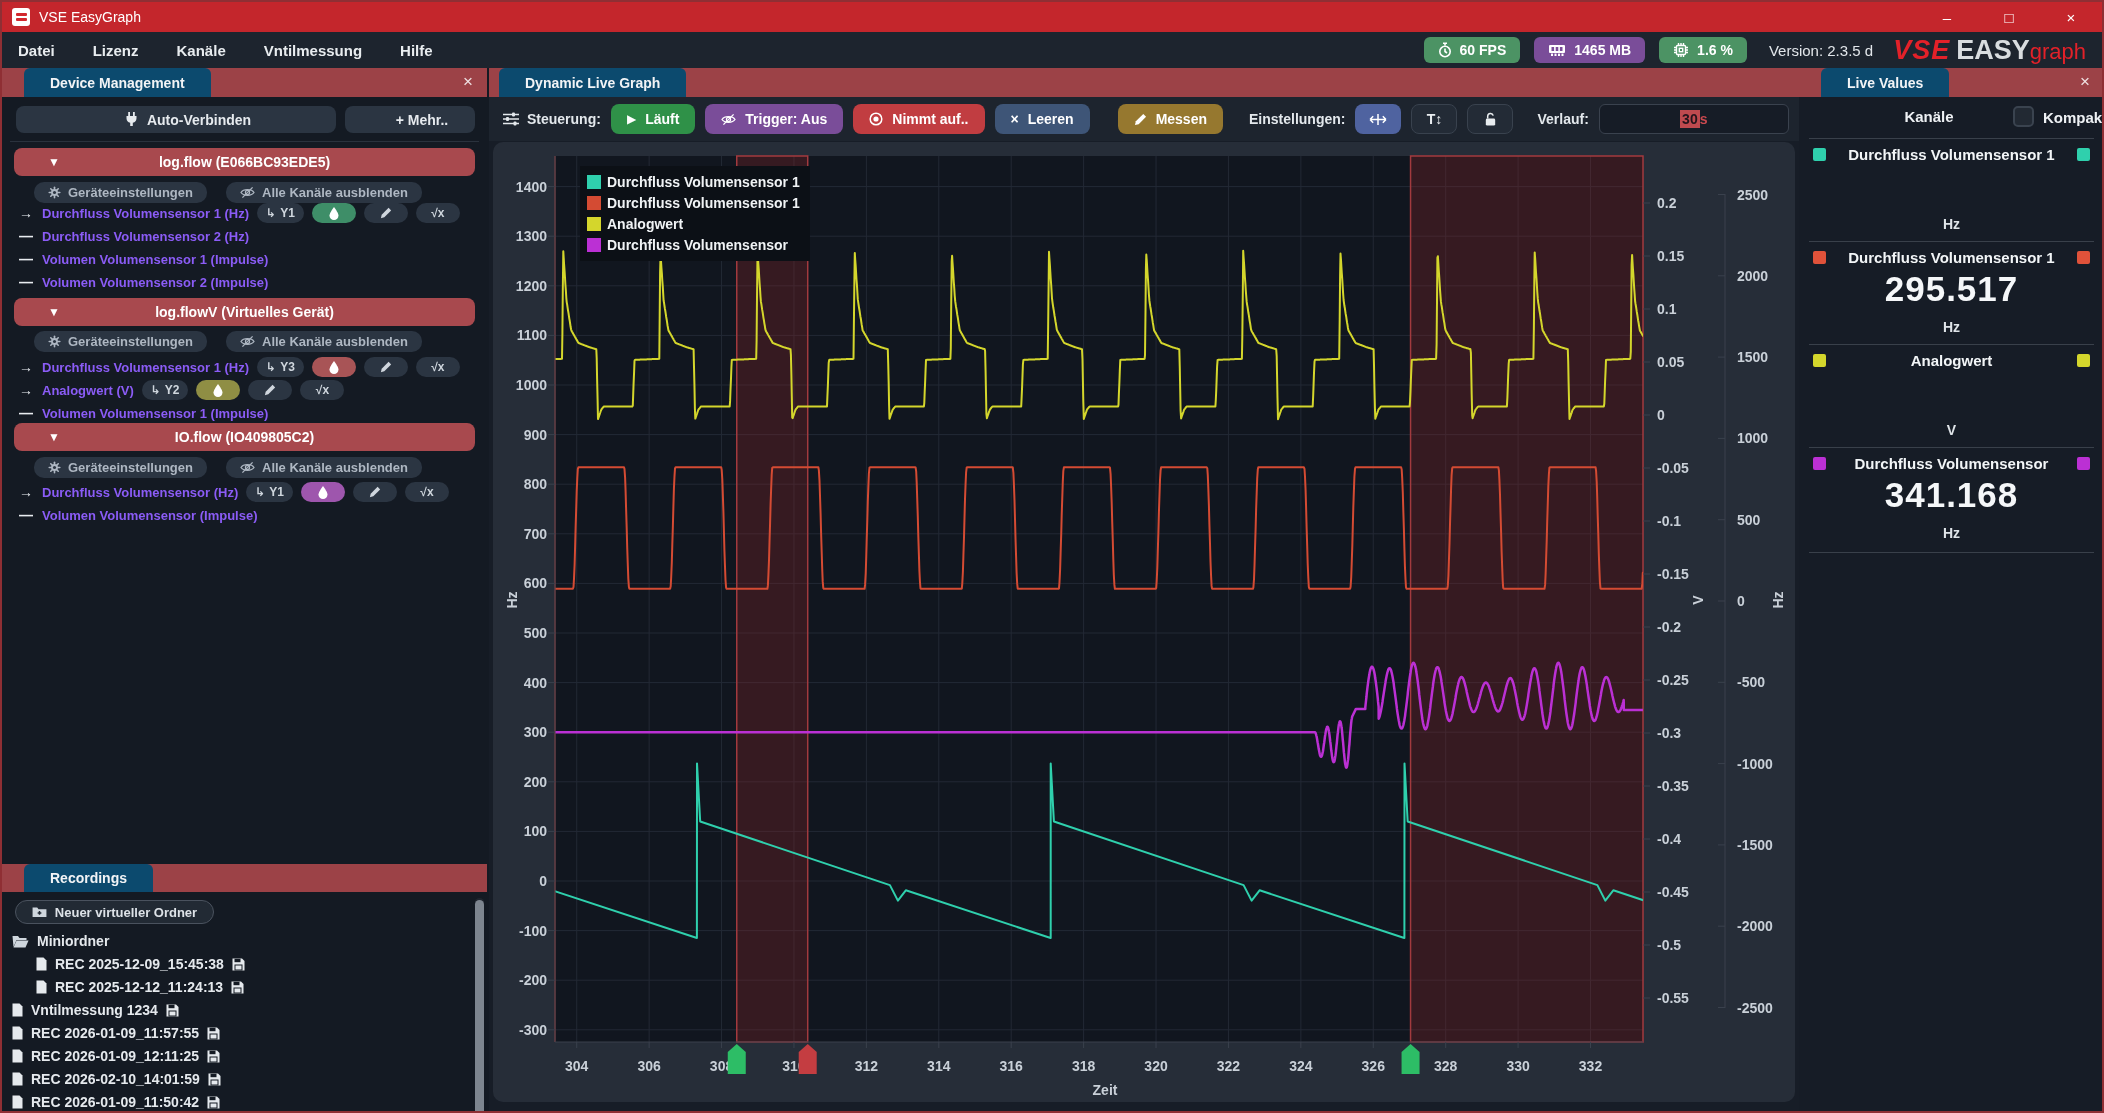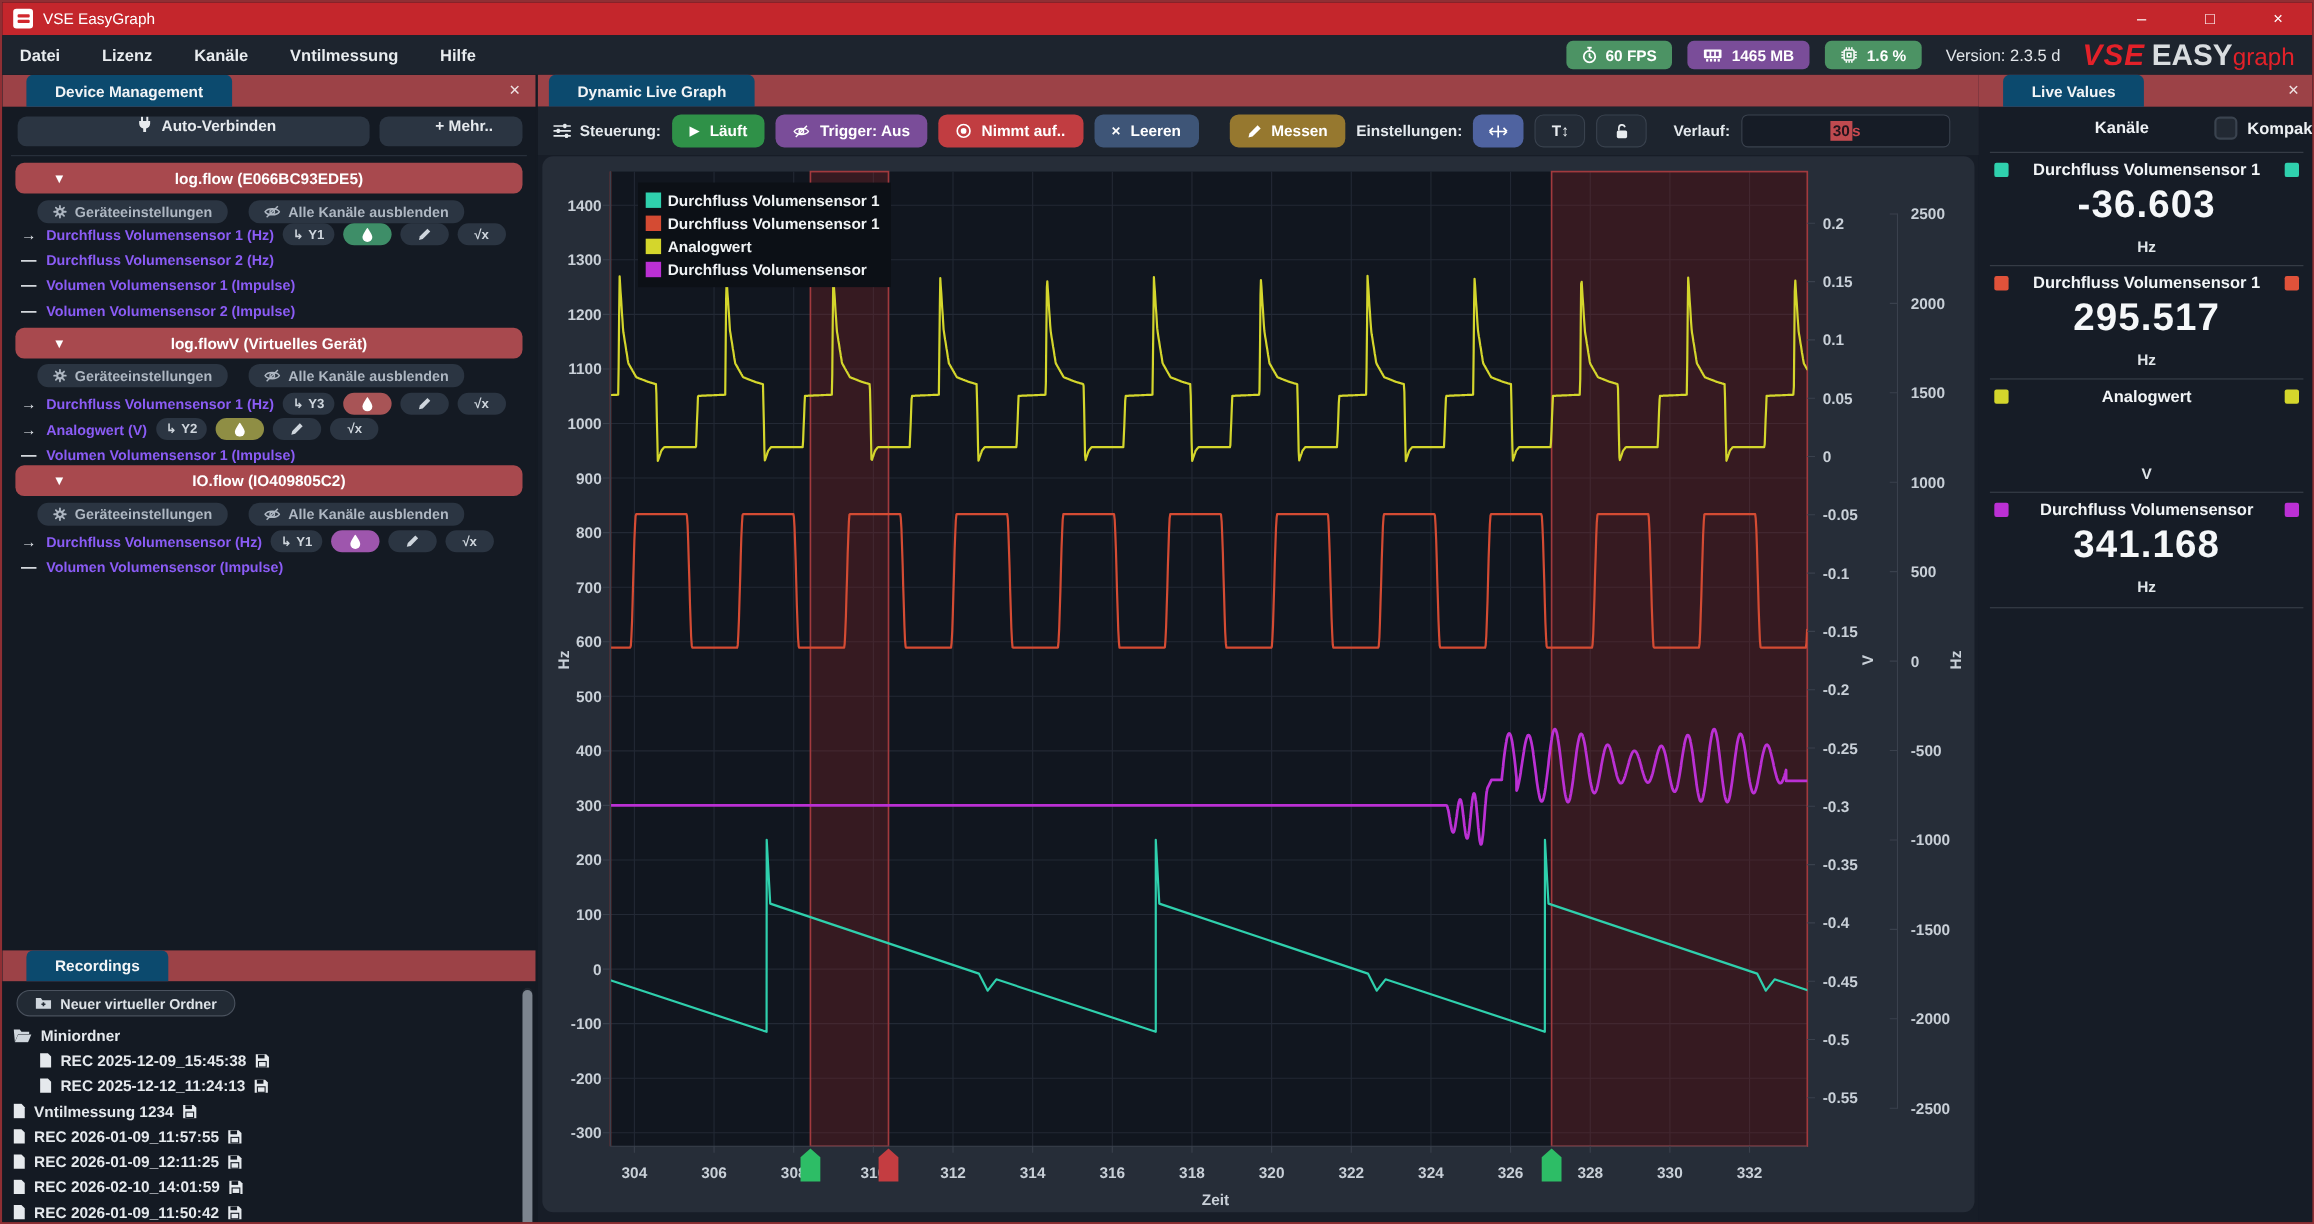--- a/index.html
+++ b/index.html
@@ -33,21 +33,21 @@
 
   
   .panel-bar { position:absolute; left:0; top:0; width:100%; height:29px; background:#9c4247; }
   .tab { position:absolute; top:0; height:29px; background:#0c4a6e; border-radius:6px 6px 0 0;
          display:flex; align-items:center; padding:0 26px; color:#f2f4f6; font-size:14px; font-weight:700; }
   .bar-close { position:absolute; right:14px; top:4px; color:#efe2e3; font-size:17px; line-height:20px; }
 
   
   .left-panel { position:absolute; left:0; top:66px; width:485px; height:1045px; background:#141a23; overflow:hidden; }
   .pill-btn { position:absolute; height:27px; background:#2b3542; border-radius:8px; display:flex;
-              align-items:flex-start; justify-content:center; gap:9px; color:#e6eaee; font-size:14px; font-weight:700;padding-left:24px; }
+              align-items:center; justify-content:center; gap:9px; color:#e6eaee; font-size:14px; font-weight:700;padding-left:24px; }
   .divider-h { position:absolute; left:8px; right:8px; height:1px; background:#2a323d; }
   .dev-header { position:absolute; left:12px; width:461px; height:28px; background:#a8494e; border-radius:8px;
                 display:flex; align-items:center; justify-content:center; color:#fff; font-size:14px; font-weight:700; }
   .dev-header .tri { position:absolute; left:34px; font-size:12px; color:#fff; }
   .sub-pill { position:absolute; height:21px; background:#2b3542; border-radius:10px; display:flex;
               align-items:center; justify-content:center; gap:7px; color:#aeb7c2; font-size:13px; font-weight:600; padding:0 14px; }
   .ch-row { position:absolute; left:16px; height:22px; display:flex; align-items:center; gap:8px; }
   .ch-prefix { color:#e8ecf0; font-size:14px; font-weight:700; width:16px; text-align:center; }
   .ch-name { color:#8b5cf6; font-size:13px; font-weight:700; white-space:nowrap; }
   .mini-pill { height:20px; min-width:44px; background:#2b3542; border-radius:10px; display:flex;
@@ -523,21 +523,21 @@
       <span class="tb-btn" style="background: rgb(62, 85, 119);">
         <span>×</span>
         <span>Leeren</span>
       </span>
       <span class="tb-btn" style="margin-left: 18px; background: rgb(150, 120, 47);">
         <svg class="icon-svg" width="13" height="13" viewBox="0 0 14 14">
             <path d="M1 13 l1-4 8-8 3 3 -8 8 z" fill="#fff"></path>
           </svg>
         <span>Messen</span>
       </span>
-      <span class="tb-label" style="margin-left:0">Einstellungen:</span>
+      <span class="tb-label" style="margin-left:16px">Einstellungen:</span>
       <span class="tb-iconbtn" style="border: none; background: rgb(79, 99, 160);">
         <svg class="icon-svg" width="18" height="13" viewBox="0 0 18 13">
             <g stroke="#fff" stroke-width="1.5" fill="none">
               <path d="M1 6.5h16M1 6.5l3.2-3.2M1 6.5l3.2 3.2M17 6.5l-3.2-3.2M17 6.5l-3.2 3.2M9 1v11"></path>
             </g>
           </svg>
       </span>
       <span class="tb-iconbtn">T↕</span>
       <span class="tb-iconbtn">
         <svg class="icon-svg" width="15" height="15" viewBox="0 0 16 16">
@@ -767,21 +767,20 @@
     <div class="lv-checkbox"></div>
     <div class="lv-kompakt">Kompakt</div>
     <div class="lv-div" style="top:70px"></div>
 
     <div class="lv-entry" style="top:72px">
       <div class="lv-name-row">
         <span class="lv-sq" style="background: rgb(47, 208, 173);"></span>
         <span class="lv-name">Durchfluss Volumensensor 1</span>
         <span class="lv-sq" style="background: rgb(47, 208, 173);"></span>
       </div>
-      <div class="lv-value">-36.603</div>
       <div class="lv-unit">Hz</div>
     </div>
     <div class="lv-div" style="top:173px"></div>
 
     <div class="lv-entry" style="top:175px">
       <div class="lv-name-row">
         <span class="lv-sq" style="background: rgb(224, 82, 58);"></span>
         <span class="lv-name">Durchfluss Volumensensor 1</span>
         <span class="lv-sq" style="background: rgb(224, 82, 58);"></span>
       </div>

